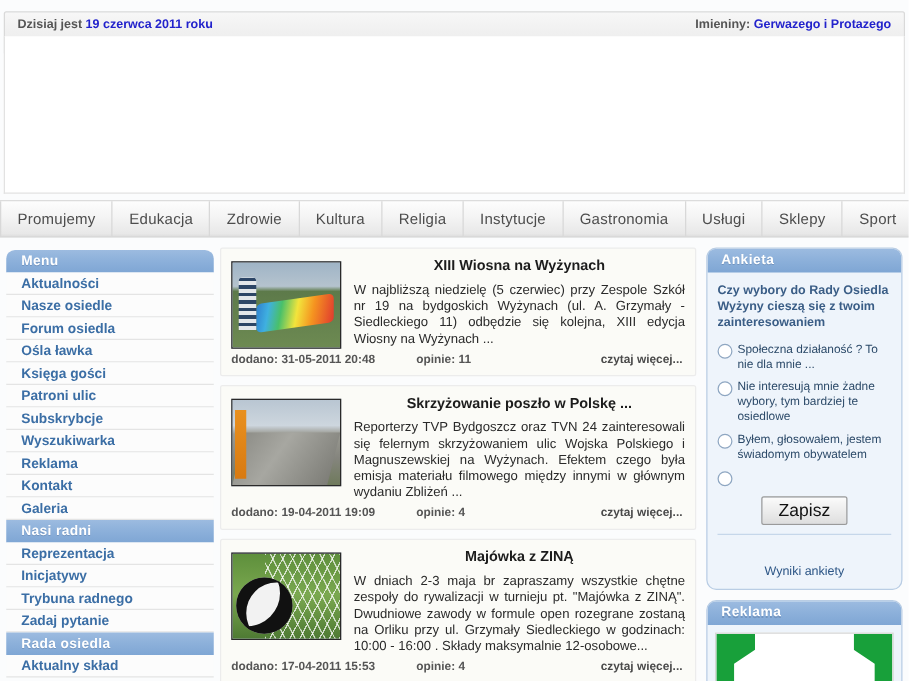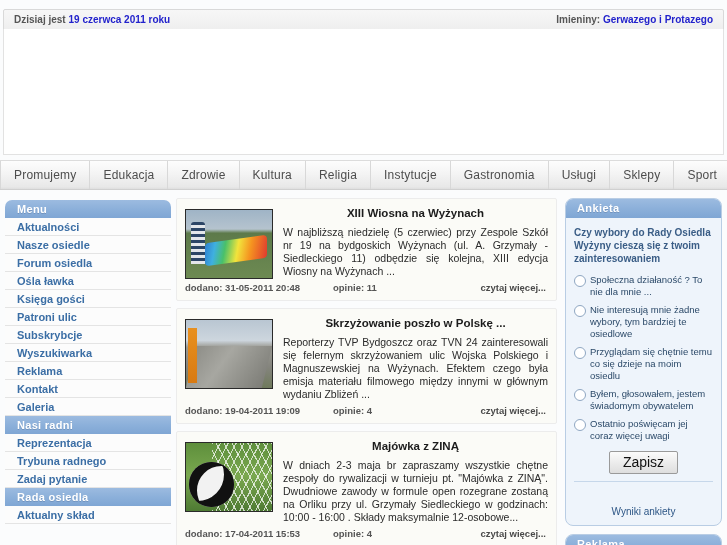--- a/index.html
+++ b/index.html
@@ -358,20 +358,21 @@
         <div class="sb-link">Ośla ławka</div>
         <div class="sb-link">Księga gości</div>
         <div class="sb-link">Patroni ulic</div>
         <div class="sb-link">Subskrybcje</div>
         <div class="sb-link">Wyszukiwarka</div>
         <div class="sb-link">Reklama</div>
         <div class="sb-link">Kontakt</div>
         <div class="sb-link">Galeria</div>
         <div class="sb-head mid">Nasi radni</div>
         <div class="sb-link">Reprezentacja</div>
+        <div class="sb-link">Inicjatywy</div>
         <div class="sb-link">Trybuna radnego</div>
         <div class="sb-link">Zadaj pytanie</div>
         <div class="sb-head mid">Rada osiedla</div>
         <div class="sb-link">Aktualny skład</div>
       </div>
 
     <div class="mcol" id="maincol">
         <div class="article">
           <div class="art-thumb">
             <div class="thumb-a"></div>
@@ -420,29 +421,24 @@
               <label class="poll-opt">
                 <span class="radio"></span>
                 <span>Społeczna działaność ? To nie dla mnie ...</span>
               </label>
               <label class="poll-opt">
                 <span class="radio"></span>
                 <span>Nie interesują mnie żadne wybory, tym bardziej te osiedlowe</span>
               </label>
               <label class="poll-opt">
                 <span class="radio"></span>
-                <span>Przyglądam się chętnie temu co się dzieje na moim osiedlu</span>
-              </label>
-              <label class="poll-opt">
-                <span class="radio"></span>
                 <span>Byłem, głosowałem, jestem świadomym obywatelem</span>
               </label>
               <label class="poll-opt">
                 <span class="radio"></span>
-                <span>Ostatnio poświęcam jej coraz więcej uwagi</span>
               </label>
             </div>
           <div class="poll-btn-wrap">
             <button class="poll-btn">Zapisz</button>
           </div>
           <div class="poll-results">Wyniki ankiety</div>
         </div>
       </div>
 
       <div class="rbox">

